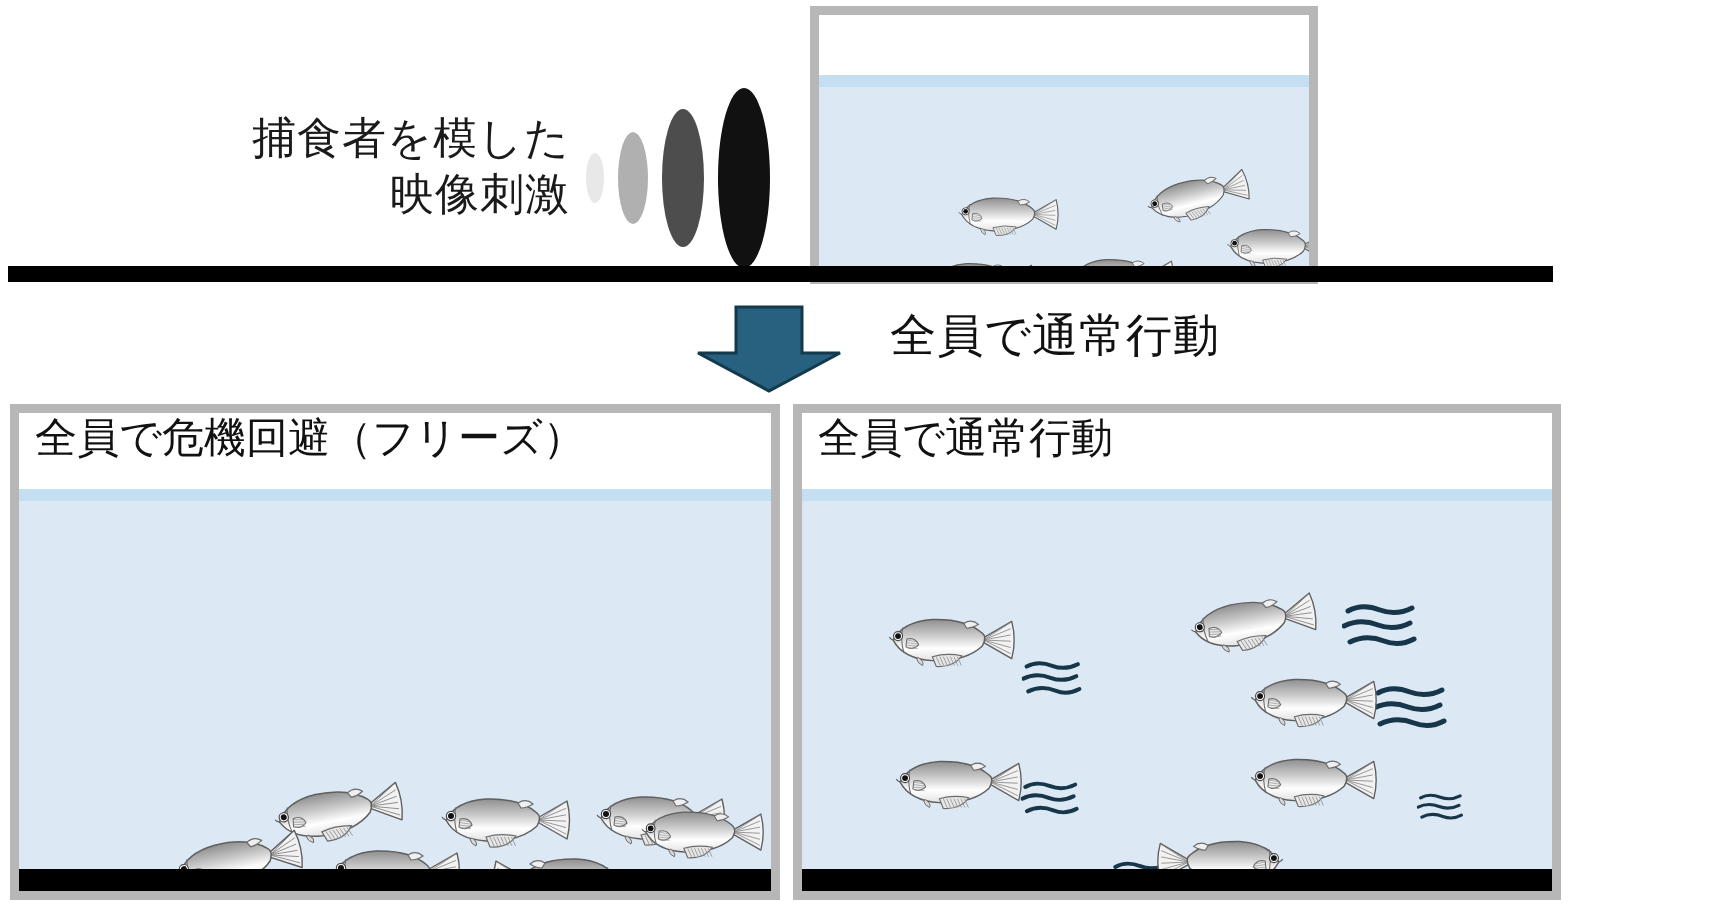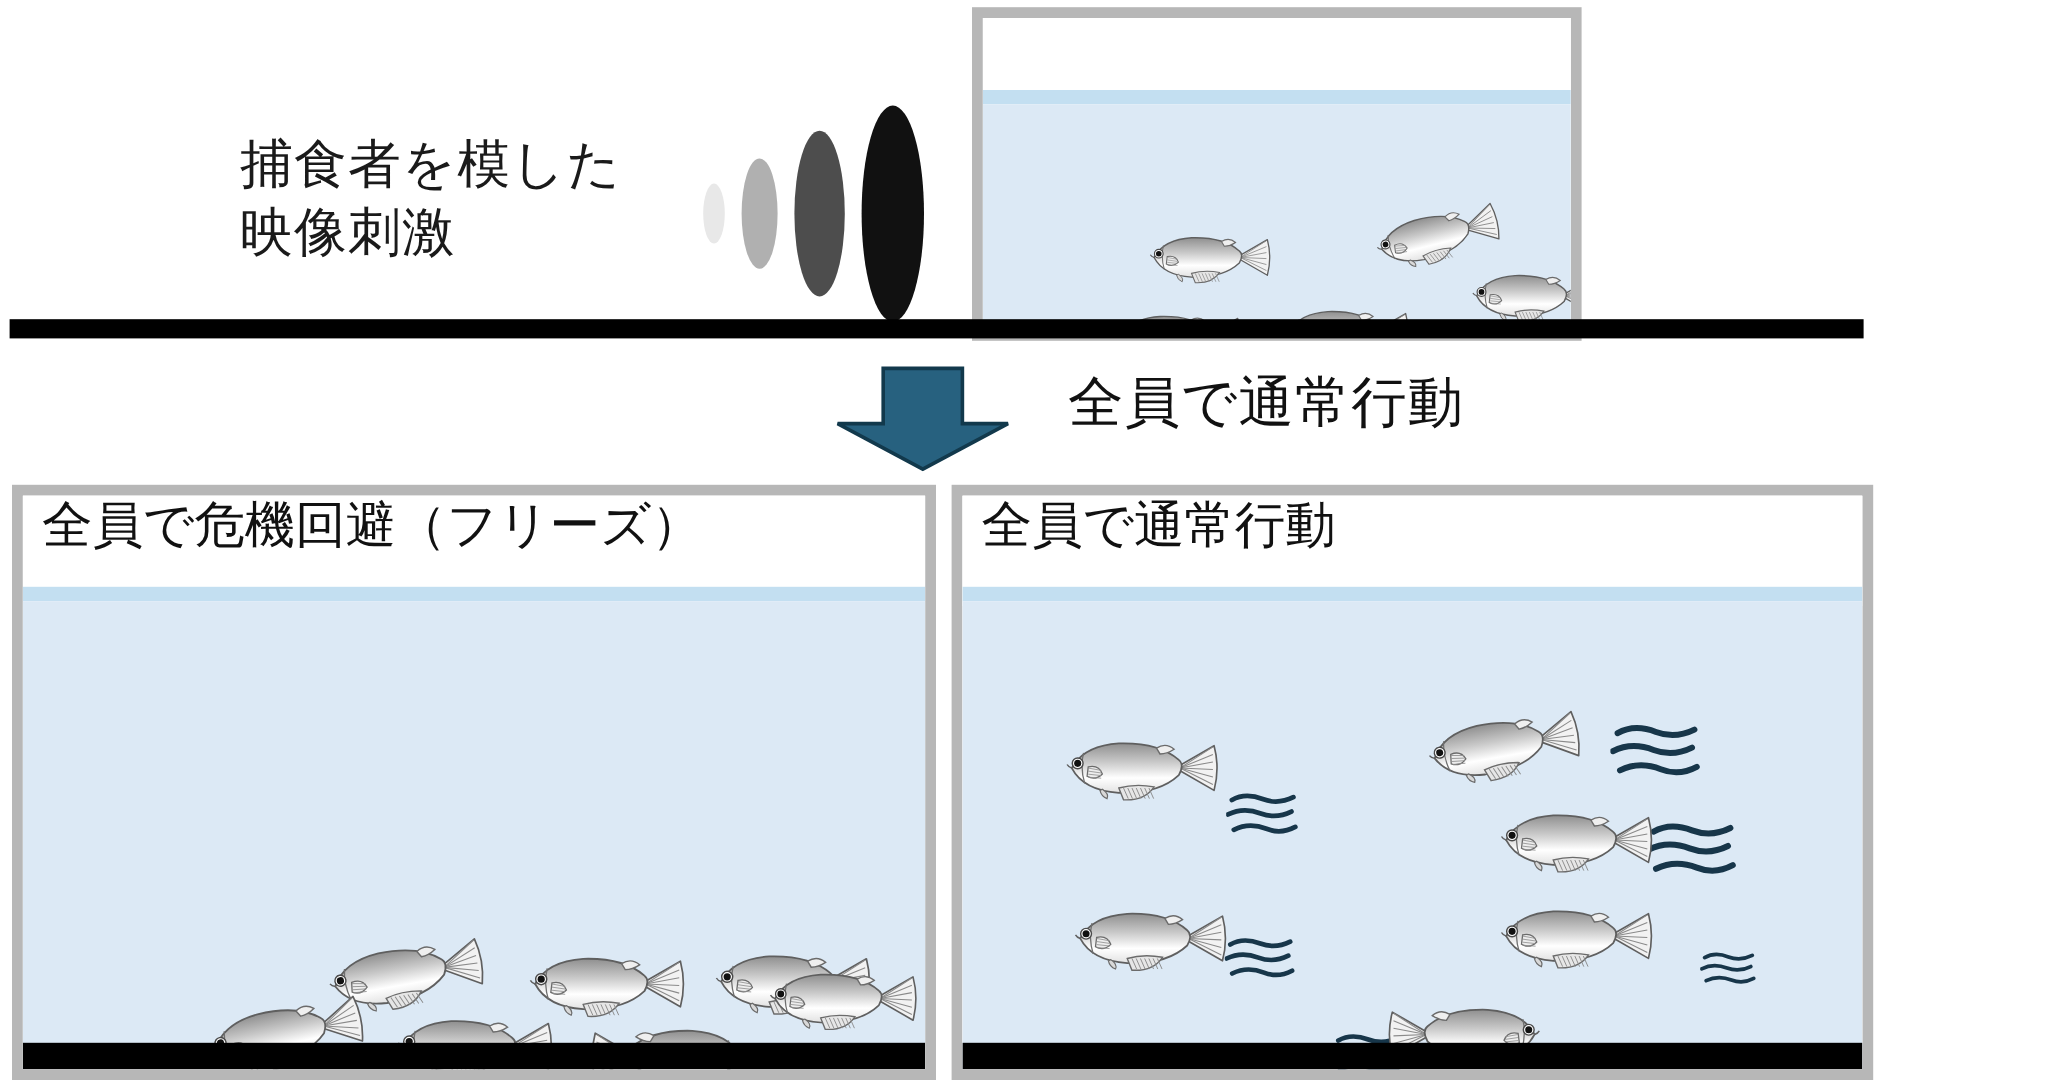--- a/index.html
+++ b/index.html
@@ -20,21 +20,21 @@
   }
 
   
   .abs { position: absolute; }
 
   
   #top-stimulus-label {
     left: 200px;
     top: 110px;
     width: 370px;
-    text-align: left;
+    text-align: right;
     font-size: 44px;
     line-height: 1.28;
     letter-spacing: 1px;
     white-space: pre-line;
     color: #1a1a1a;
   }
 
   #looming-stimulus {
     left: 586px;
     top: 80px;

